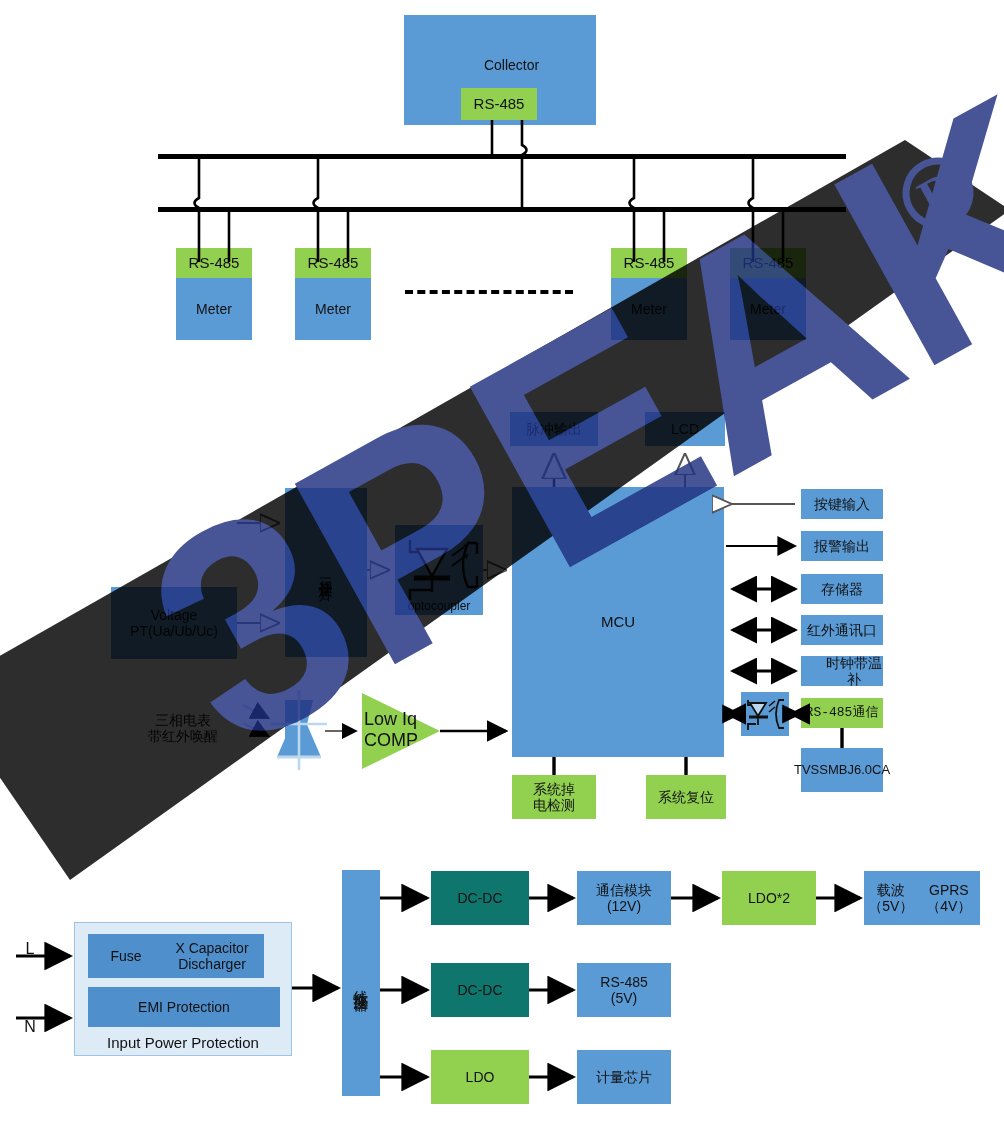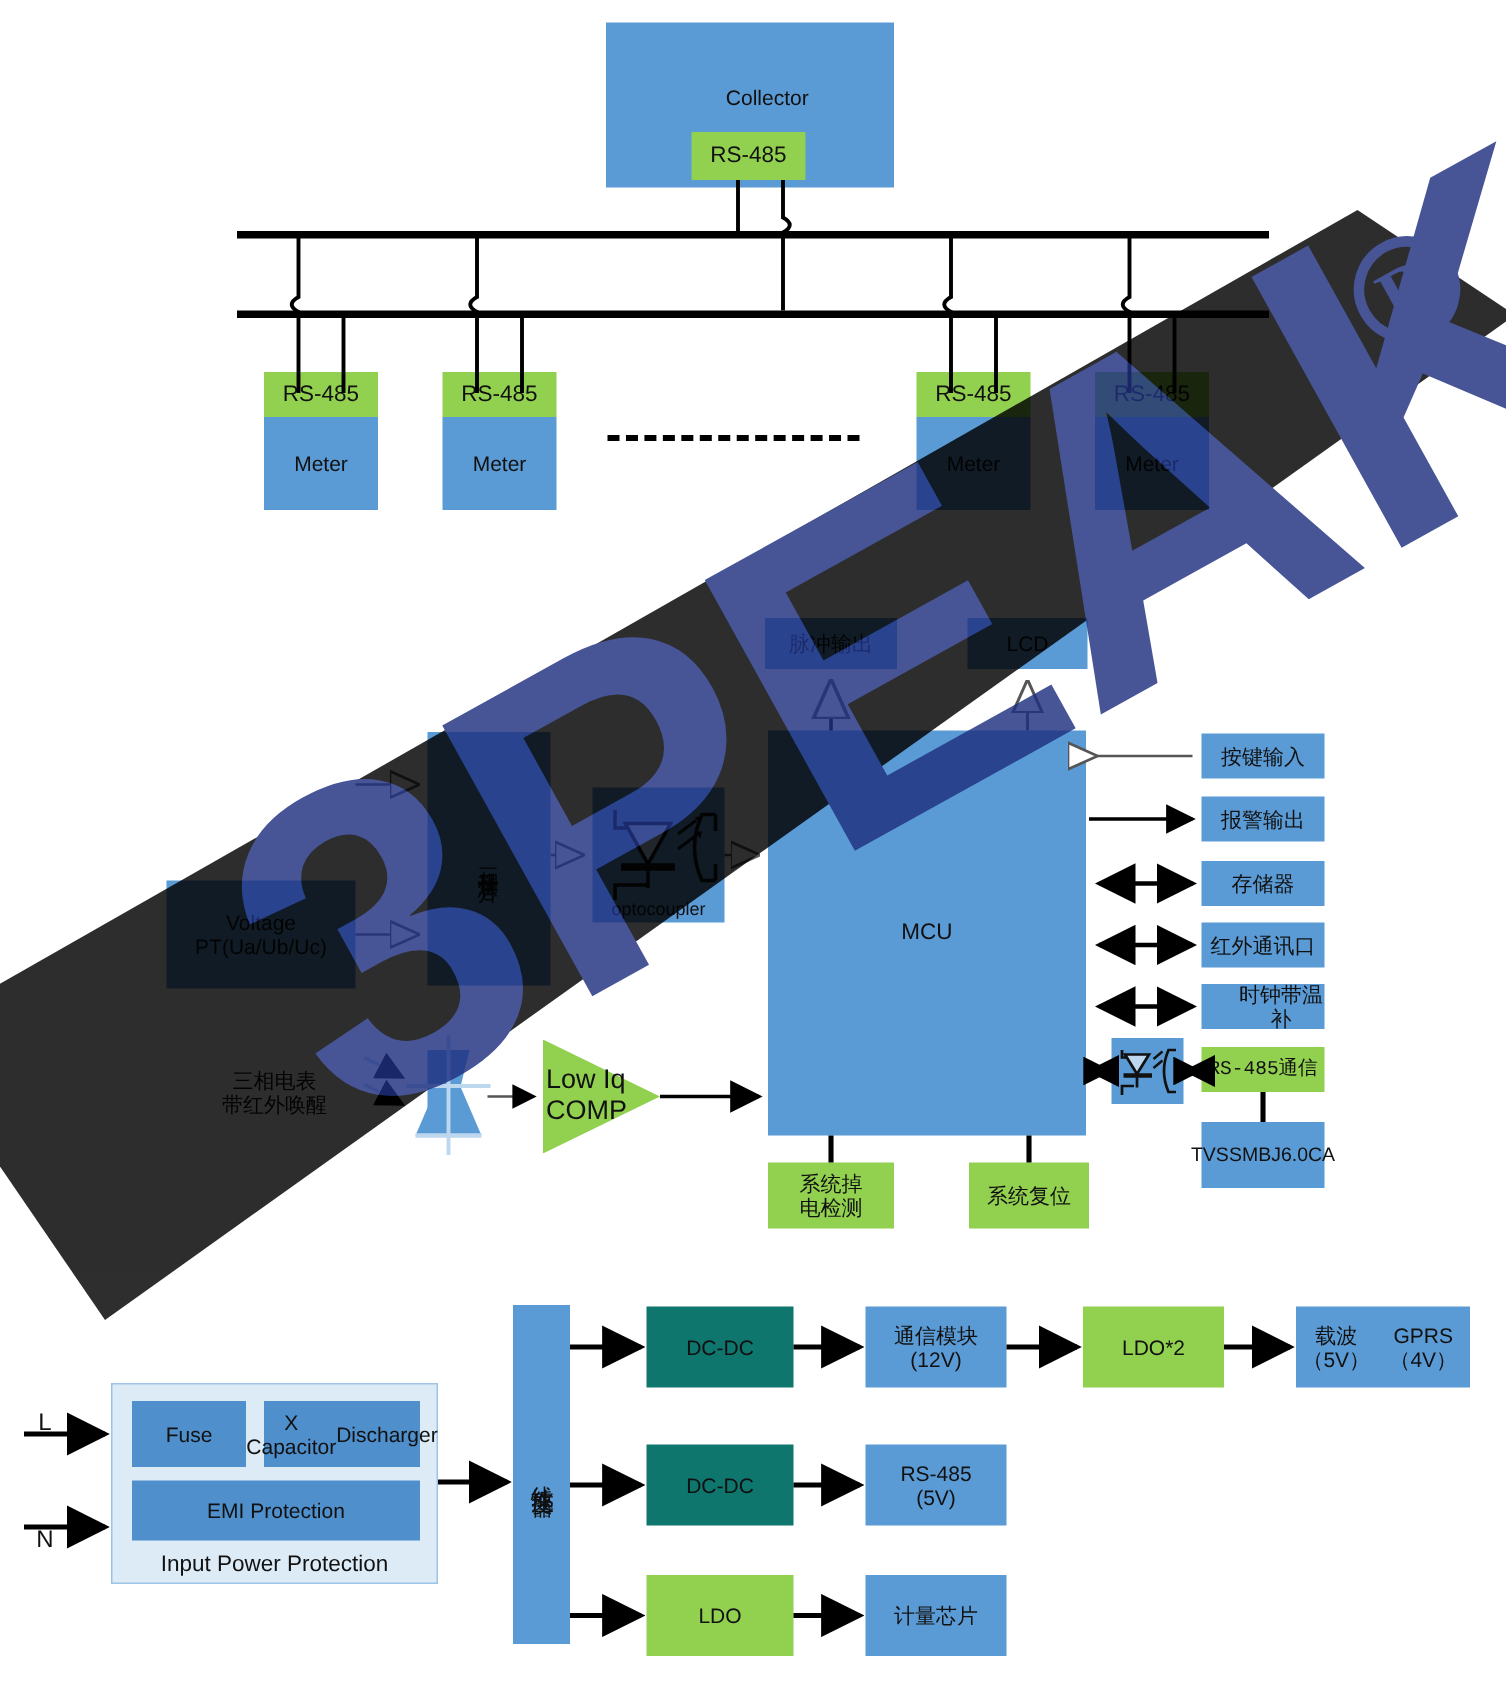--- a/index.html
+++ b/index.html
@@ -143,21 +143,21 @@
     <span>TVS</span>
     <span>SMBJ6.0CA</span>
     </div>
 
   <div class="box lightbl" style="left:74px;top:922px;width:218px;height:134px;align-items:flex-end;padding-bottom:4px;font-size:15px;">
     <span>Input Power Protection</span>
     </div>
   <div class="box blue-d" style="left:88px;top:934px;width:76px;height:44px;">
     <span>Fuse</span>
     </div>
-  <div class="box blue-d" style="left:176px;top:934px;width:104px;height:44px;flex-direction:row;">
+  <div class="box blue-d" style="left:160px;top:934px;width:104px;height:44px;flex-direction:column;">
     <span>X Capacitor</span>
     <span>Discharger</span>
     </div>
   <div class="box blue-d" style="left:88px;top:987px;width:192px;height:40px;">
     <span>EMI Protection</span>
     </div>
 
   <div class="box blue" style="left:342px;top:870px;width:38px;height:226px;font-size:15px;">
     <span class="vtext">线性变压器</span>
     </div>

